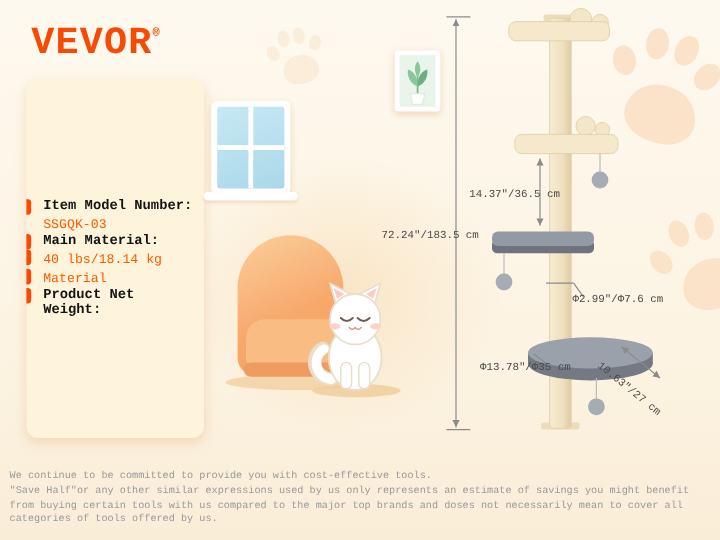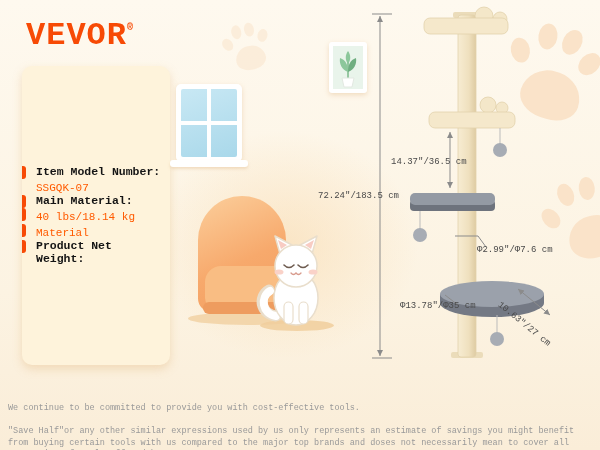--- a/index.html
+++ b/index.html
@@ -81,21 +81,21 @@
   .dim{position:absolute;font-size:9px;color:#4a4a4a;white-space:nowrap;}
   .dim-height{left:318px;top:191px;}
   .dim-gap{left:391px;top:157px;}
   .dim-pole{left:477px;top:245px;}
   .dim-platdia{left:400px;top:301px;}
   .dim-depth{left:502px;top:300px;transform:rotate(39deg);transform-origin:0 0;}
 
   
   .disclaimer{position:absolute;left:8px;top:391px;width:586px;color:#999;
     font-size:8.5px;line-height:1.35;}
-  .disclaimer p{margin:12px 0 2px;}
+  .disclaimer p{margin:0 0 2px;}
 </style>
 </head>
 <body>
 
 <div class="canvas">
 
   <div class="glow"></div>
 
   <div class="paw paw1">
     <span class="pad"></span>
@@ -117,21 +117,21 @@
       <span class="toe t2"></span>
       <span class="toe t3"></span>
       <span class="toe t4"></span>
   </div>
 
   <div class="logo"><span>VEVOR</span><sup>®</sup></div>
 
   <div class="spec-card">
     <div class="spec-item">
       <div class="spec-label">Item Model Number:</div>
-      <div class="spec-value">SSGQK-07</div>
+      <div class="spec-value">SSGQK-03</div>
     </div>
     <div class="spec-item">
       <div class="spec-label">Main Material:</div>
     </div>
     <div class="spec-item">
       <div class="spec-value">40 lbs/18.14 kg</div>
     </div>
     <div class="spec-item">
       <div class="spec-value">Material</div>
     </div>

